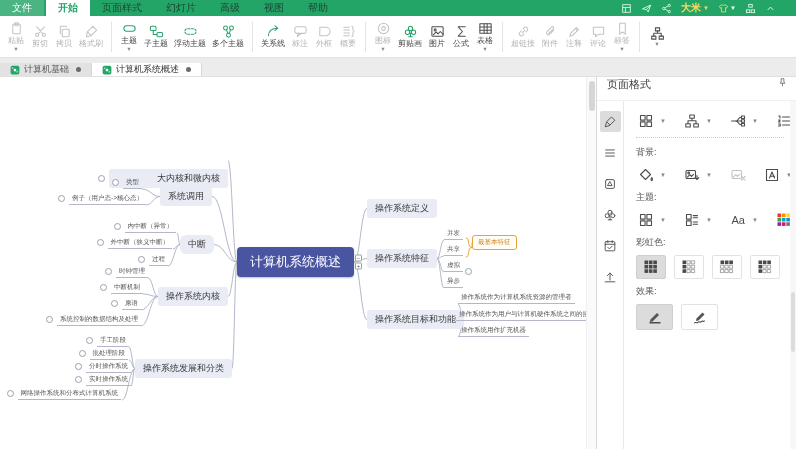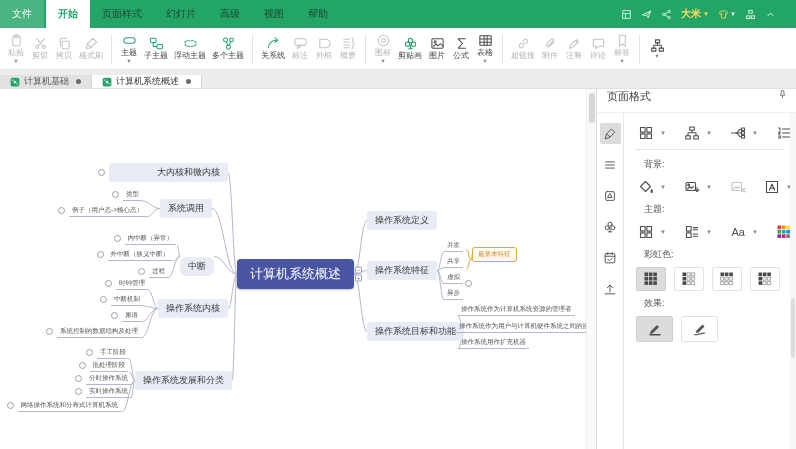--- a/index.html
+++ b/index.html
@@ -1,21 +1,21 @@
 <!DOCTYPE html>
 <html><head>
 <meta charset="utf-8">
 <style>
   * { box-sizing: border-box; margin: 0; padding: 0; }
   html,body { width:796px; height:449px; overflow:hidden; }
   body { font-family: "Liberation Sans", "DejaVu Sans", sans-serif; background:#fff; }
   .app { width:796px; height:449px; display:flex; flex-direction:column; position:relative; background:#fff; }
 
   
-  .menubar { height:28px; background:#23a567; display:flex; align-items:stretch; justify-content:space-between; font-size:10px; }
+  .menubar { height:16px; background:#23a567; display:flex; align-items:stretch; justify-content:space-between; font-size:10px; }
   .menu-tabs { display:flex; align-items:stretch; }
   .menu-tab { padding:0 12px; display:flex; align-items:center; color:#1b4733; cursor:default; }
   .menu-tab.file { background:rgba(255,255,255,.18); color:#fff; margin-right:2px; }
   .menu-tab.active { background:#fff; color:#23a567; font-weight:bold; }
   .menu-right { display:flex; align-items:center; gap:9px; padding-right:20px; color:#eafff3; }
   .menu-right svg { width:11px; height:11px; display:block; }
   .mr-user { color:#ffd95e; font-weight:bold; font-size:10px; display:flex; align-items:center; gap:2px; }
   .caret-sm { font-size:6px; line-height:1; }
 
   
@@ -70,21 +70,21 @@
   .panel-content { flex:1; padding:10px 12px 0 12px; overflow:hidden; }
   .p-row { display:flex; align-items:center; gap:14px; margin-bottom:6px; }
   .p-btn { display:flex; align-items:center; gap:6px; background:none; border:none; color:#4d4d4d; cursor:pointer; padding:2px; }
   .p-btn svg { width:16px; height:16px; }
   .p-btn .tb-caret { font-size:6px; color:#888; }
   .p-btn.disabled { color:#c3c3c3; }
   .p-btn.boxed { border:1px solid #e2e2e2; border-radius:2px; width:30px; height:24px; justify-content:center; }
   .p-btn.boxed.selected { background:#dcdcdc; border-color:#cfcfcf; }
   .p-btn.wide { width:37px; height:26px; }
   .p-divider { border-top:1px dotted #cfcfcf; margin:6px 0 8px 0; }
-  .p-label { font-size:9px; color:#555; margin:6px 0 6px 8px; }
+  .p-label { font-size:9px; color:#555; margin:6px 0 6px 0; }
   .panel-scrollbar { position:absolute; right:0; top:24px; bottom:0; width:6px; background:#f7f7f7; }
   .panel-scrollbar .thumb { position:absolute; top:55%; left:1px; width:4px; height:60px; background:#dcdcdc; border-radius:2px; }
 </style>
 </head>
 <body>
 
 <div class="app">
 
   <div class="menubar">
     <div class="menu-tabs" id="menuTabs">
@@ -372,30 +372,30 @@
           <path d="M464,242.5 C460.4,242.5 459.6,244 456,244" fill="none" stroke="#b3b7c9" stroke-width="1"></path>
           <path d="M464,242.5 C461.3,242.5 460.7,260 458,260" fill="none" stroke="#b3b7c9" stroke-width="1"></path>
           <path d="M466,161 C470,161 467,170.5 472,170.5 C467,170.5 470,180 466,180" fill="none" stroke="#e7a23b" stroke-width="1"></path>
           <path d="M472,170.5 L472,165.5" fill="none" stroke="#e7a23b" stroke-width="1"></path>
         </svg>
       <div id="nodes">
           <div class="node center" style="top: 170px; left: 237px;"><span>计算机系统概述</span><span class="expander">
               <span>−</span>
               <span>+</span>
             </span></div>
-          <div class="node main" style="top: 74px; right: 358px; padding-left: 48px;">
+          <div class="node main" style="top: 92px; right: 358px; padding-left: 48px;">
             <span>大内核和微内核</span>
             <span class="circ left"></span>
           </div>
           <div class="node main" style="top: 110px; right: 374px;">
             <span>系统调用</span>
           </div>
           <div class="node leaf" style="top: 100px; right: 444px;"><span>类型</span><span class="circ left"></span></div>
           <div class="node leaf" style="top: 116px; right: 440px;"><span>例子（用户态-&gt;核心态）</span><span class="circ left"></span></div>
-          <div class="node main" style="top: 168px; right: 372px; border-radius: 6px;">
+          <div class="node main" style="top: 158px; right: 372px; border-radius: 6px;">
             <span>中断</span>
           </div>
           <div class="node leaf" style="top: 144px; right: 410px;"><span>内中断（异常）</span><span class="circ left"></span></div>
           <div class="node leaf" style="top: 160px; right: 414px;"><span>外中断（狭义中断）</span><span class="circ left"></span></div>
           <div class="node leaf" style="top: 177px; right: 418px;"><span>过程</span><span class="circ left"></span></div>
           <div class="node main" style="top: 210px; right: 358px;">
             <span>操作系统内核</span>
           </div>
           <div class="node leaf" style="top: 189px; right: 438px;"><span>时钟管理</span><span class="circ left"></span></div>
           <div class="node leaf" style="top: 205px; right: 443px;"><span>中断机制</span><span class="circ left"></span></div>

